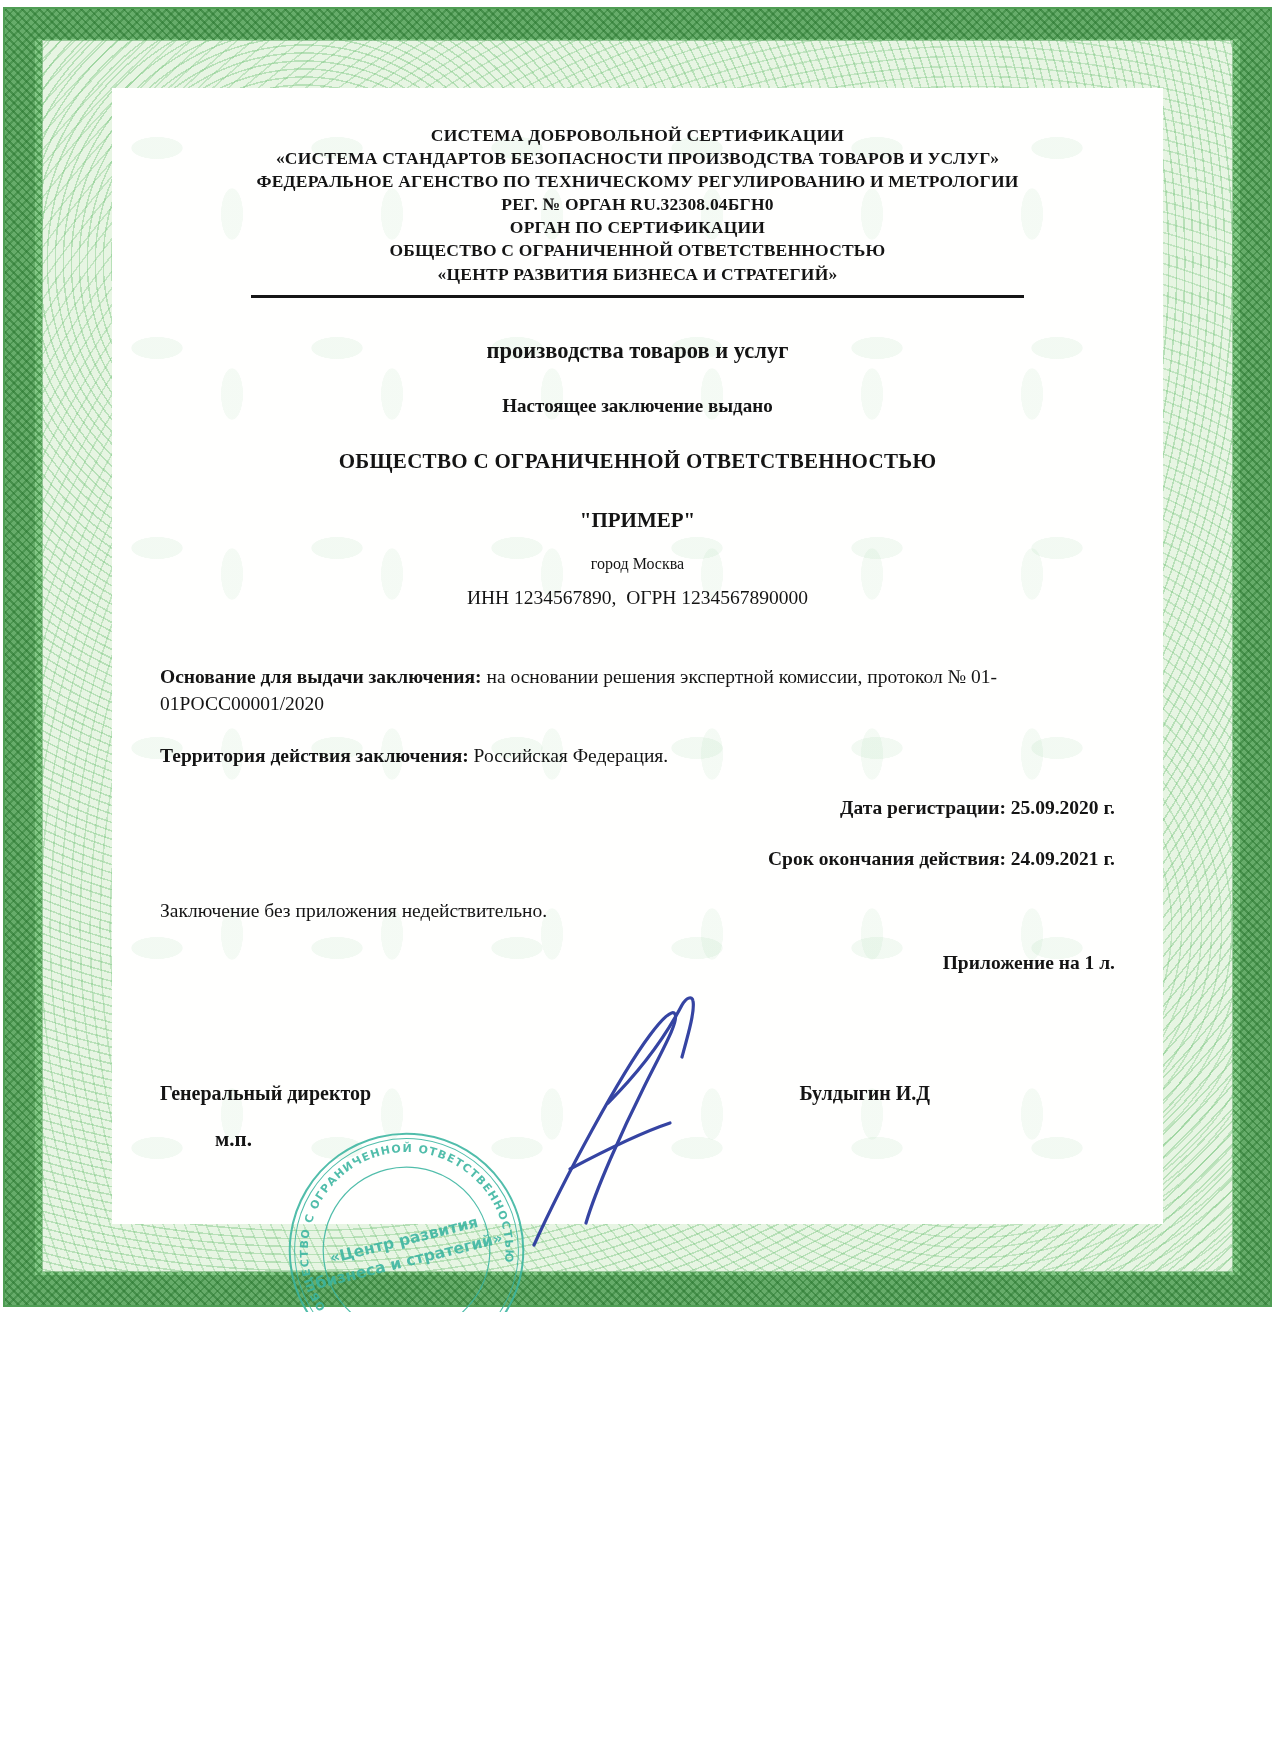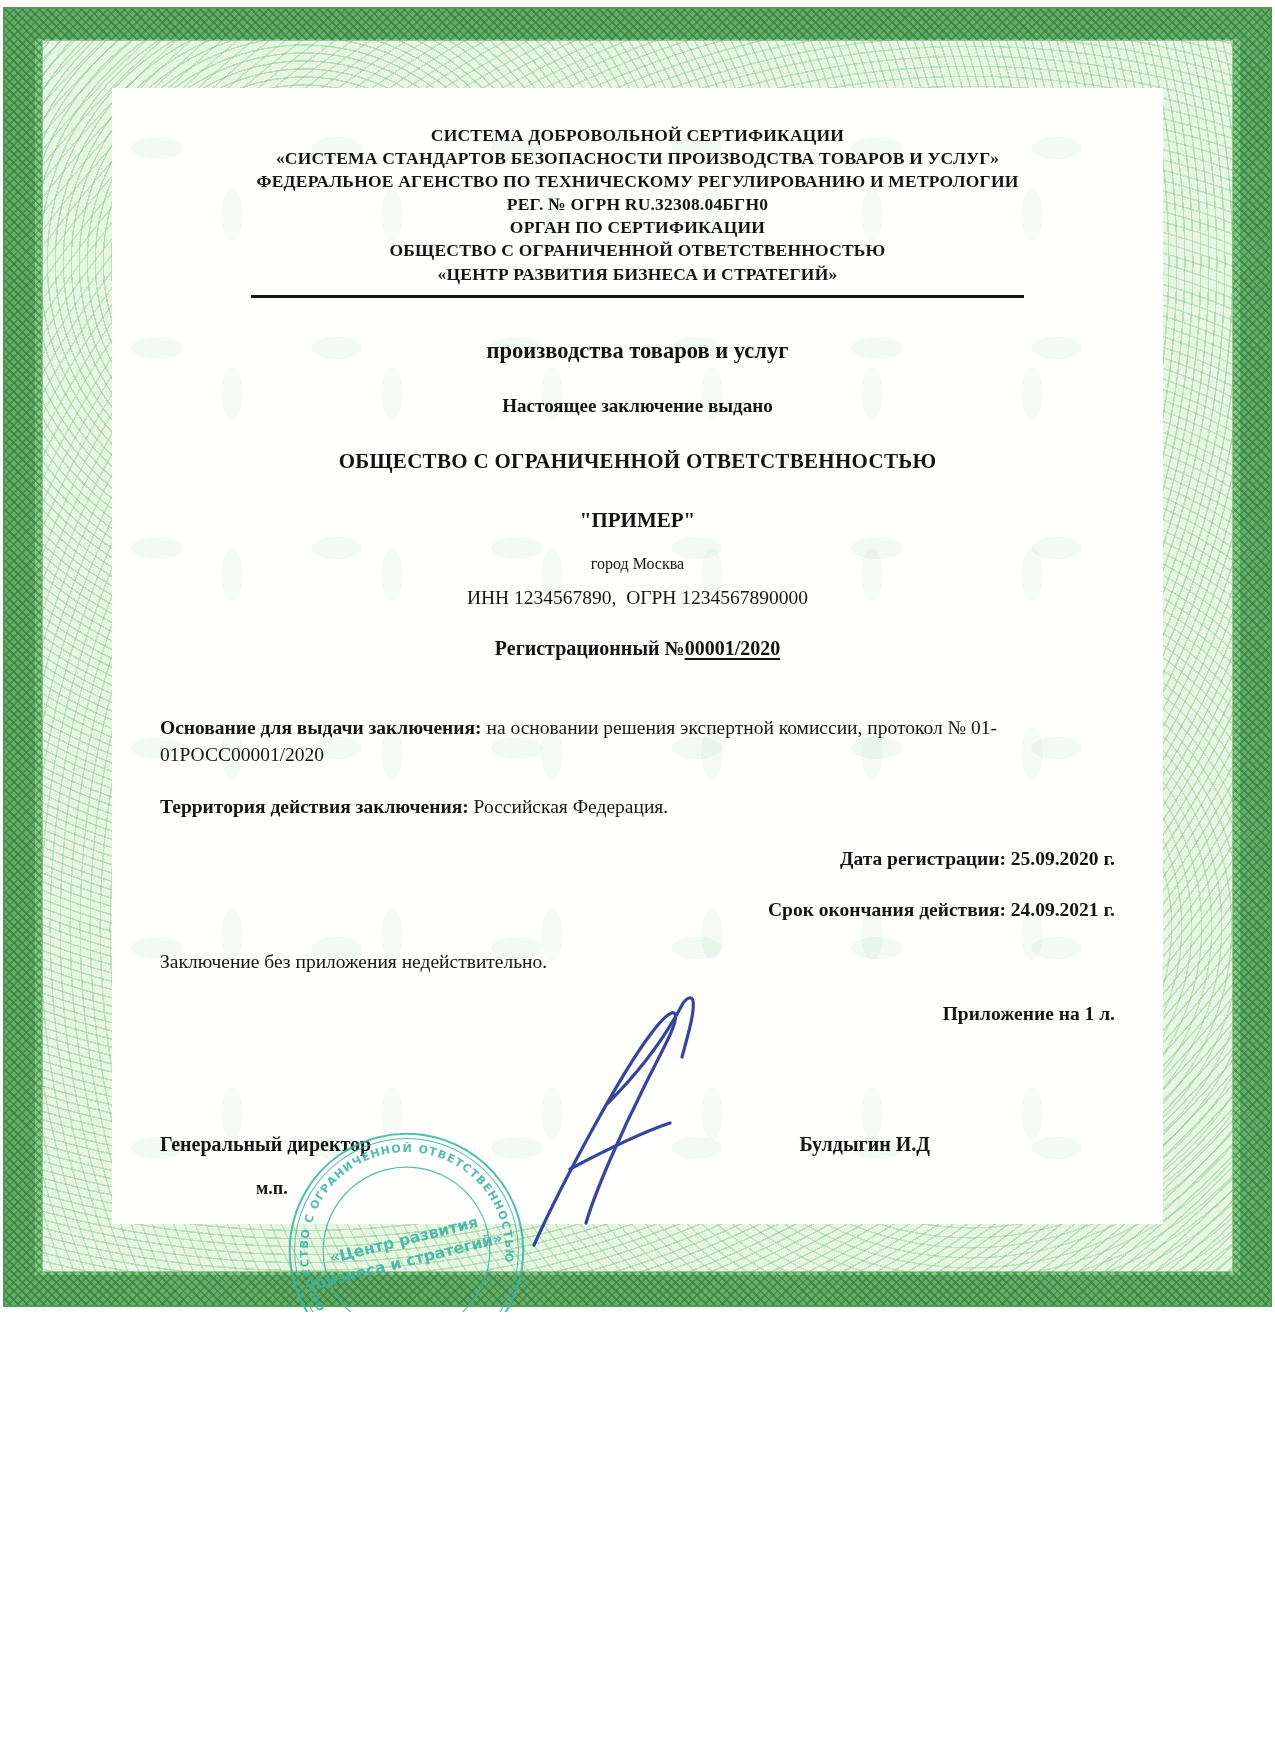--- a/index.html
+++ b/index.html
@@ -42,59 +42,56 @@
   .city{margin-top:22px;font-size:16px;}
   .codes{margin-top:14px;font-size:19.5px;white-space:pre-wrap;}
   .reg{margin-top:28px;font-weight:bold;font-size:20px;}
   .reg .num{text-decoration:underline;text-underline-offset:3px;}
   .para{text-align:left;font-size:19.5px;line-height:1.42;margin:24px 0 0;}
   .para.first{margin-top:54px;}
   .para .lbl{font-weight:bold;}
   .para.allbold{font-weight:bold;text-align:right;}
   .footer-row{display:flex;justify-content:space-between;align-items:baseline;margin-top:106px;text-align:left;font-weight:bold;font-size:20px;}
   .footer-row .right{padding-right:185px;}
-  .mp{text-align:left;margin-top:22px;margin-left:96px;font-weight:bold;font-size:18px;}
+  .mp{text-align:left;margin-top:22px;margin-left:55px;font-weight:bold;font-size:21px;}
   .signature{position:absolute;left:400px;top:895px;width:210px;height:280px;}
   .stamp{position:absolute;left:172px;top:1040px;width:245px;height:245px;transform:rotate(-14deg);opacity:.88;}
   .stamp text{font-family:"DejaVu Sans","Liberation Sans",sans-serif;}
 </style>
 </head>
 <body>
 
 <div class="cert-root">
   <div class="frame-outer"></div>
   <div class="frame-inner"></div>
 
   <div class="page">
 
     <div>
       <div class="hdr">СИСТЕМА ДОБРОВОЛЬНОЙ СЕРТИФИКАЦИИ</div>
       <div class="hdr">«СИСТЕМА СТАНДАРТОВ БЕЗОПАСНОСТИ ПРОИЗВОДСТВА ТОВАРОВ И УСЛУГ»</div>
       <div class="hdr">ФЕДЕРАЛЬНОЕ АГЕНСТВО ПО ТЕХНИЧЕСКОМУ РЕГУЛИРОВАНИЮ И МЕТРОЛОГИИ</div>
-      <div class="hdr">РЕГ. № ОГРН RU.32308.04БГН0</div>
+      <div class="hdr">РЕГ. № ОРГАН RU.32308.04БГН0</div>
       <div class="hdr">ОРГАН ПО СЕРТИФИКАЦИИ</div>
       <div class="hdr">ОБЩЕСТВО С ОГРАНИЧЕННОЙ ОТВЕТСТВЕННОСТЬЮ</div>
       <div class="hdr">«ЦЕНТР РАЗВИТИЯ БИЗНЕСА И СТРАТЕГИЙ»</div>
       <div class="rule"></div>
     </div>
 
     <div class="title">
       <div>производства товаров и услуг</div>
     </div>
 
     <div class="issued">Настоящее заключение выдано</div>
 
     <div class="orgtype">ОБЩЕСТВО С ОГРАНИЧЕННОЙ ОТВЕТСТВЕННОСТЬЮ</div>
     <div class="orgname">"ПРИМЕР"</div>
     <div class="city">город Москва</div>
     <div class="codes">ИНН 1234567890,  ОГРН 1234567890000</div>
 
-    <div class="reg">
-      <span>Регистрационный №</span><span class="num">00001/2020</span>
-    </div>
 
     <p class="para first">
       <span class="lbl">Основание для выдачи заключения:</span><span> на основании решения экспертной комиссии, протокол № 01-01РОСС00001/2020</span>
     </p>
 
     <p class="para">
       <span class="lbl">Территория действия заключения:</span><span> Российская Федерация.</span>
     </p>
 
     <p class="para allbold">Дата регистрации: 25.09.2020 г.</p>

